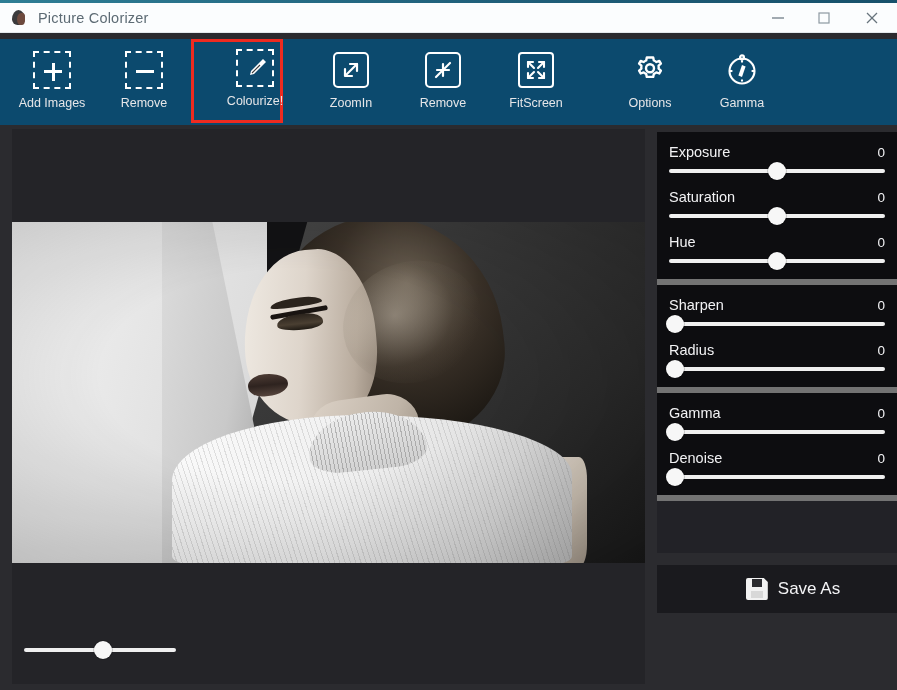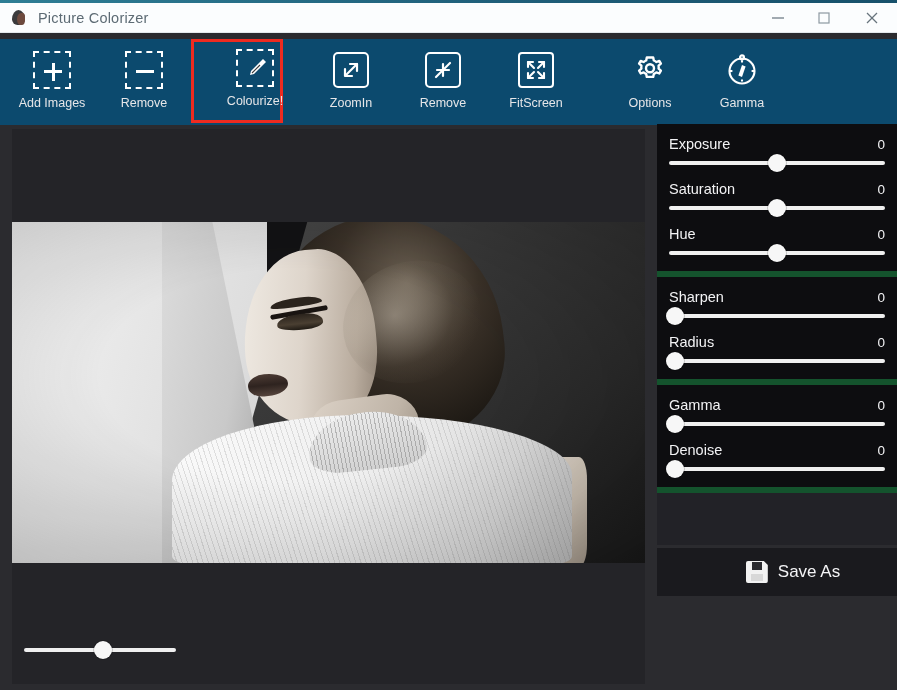--- a/index.html
+++ b/index.html
@@ -224,23 +224,23 @@
   }
   
   .zoomslider {
     position: absolute;
     left: 24px; top: 648px;
     width: 152px; height: 6px;
   }
   
   .sidebar {
     position: absolute;
-    left: 657px; top: 124px;
+    left: 657px; top: 132px;
     width: 240px; height: 397px;
-    background: #14532d;
+    background: #737373;
   }
   .sgroup {
     background: #0d0d10;
     margin-bottom: 6px;
     padding: 10px 12px 14px 12px;
     box-sizing: border-box;
   }
   .srow { margin-top: 16px; }
   .srow:first-child { margin-top: 2px; }
   .slabel-line {
@@ -273,21 +273,21 @@
   }
   .filler {
     background: #222227;
     height: 52px;
   }
   .saveas {
     background: #1a1a1e;
     height: 48px;
     display: flex; align-items: center; justify-content: center;
     gap: 10px;
-    margin-top: 3px;
+    margin-top: 12px;
     padding-left: 32px;
   }
   .saveas .slabel2 {
     font-size: 17px; color: #f4f4f6;
     font-family: "Liberation Sans", sans-serif;
   }
   .floppy { width: 22px; height: 22px; position: relative; }
   .floppy .body {
     position:absolute; left:0; top:0; width:22px; height:22px;
     background:#f2f2f2; border-radius:2px;

